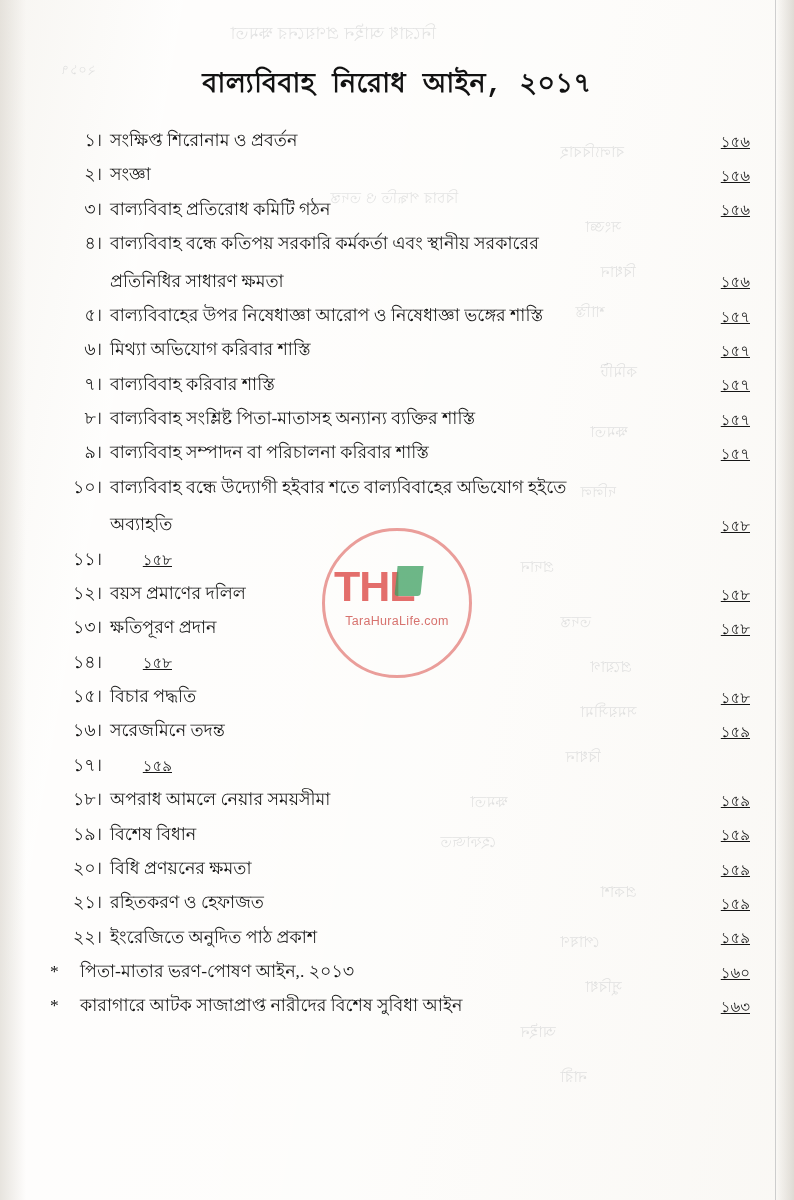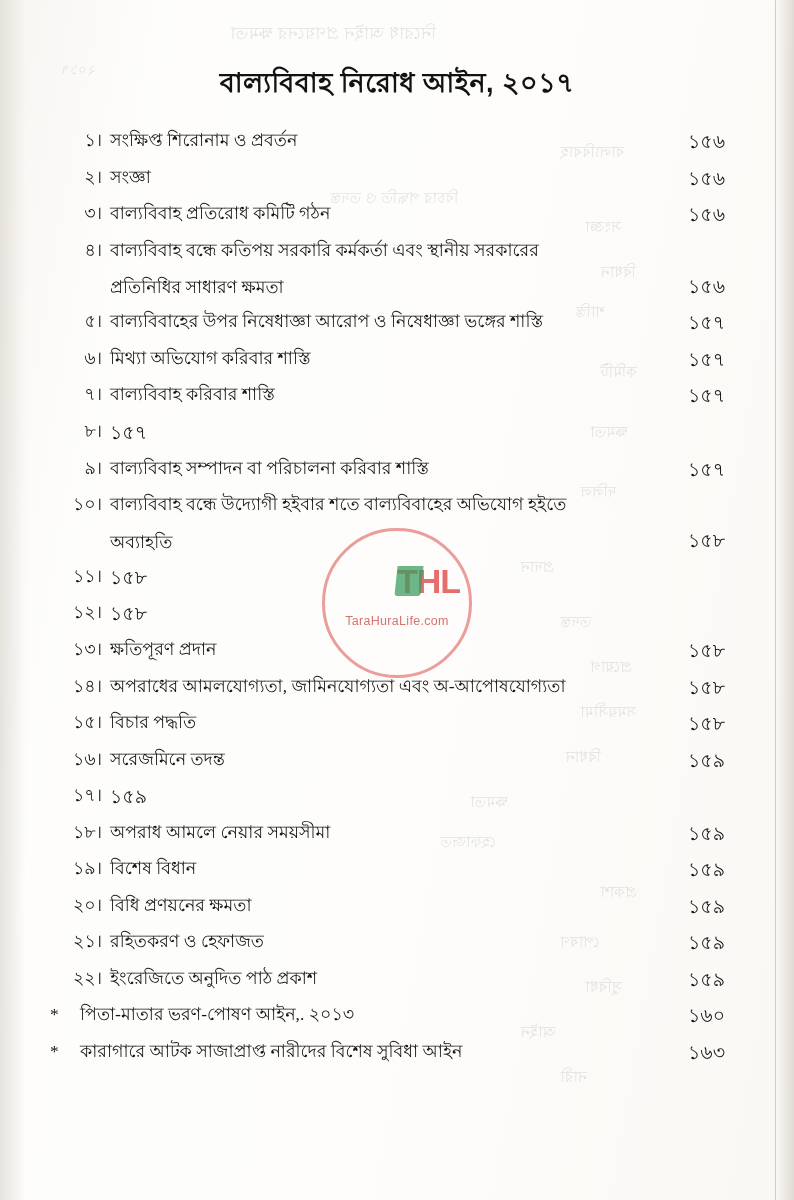--- a/index.html
+++ b/index.html
@@ -57,21 +57,21 @@
   .bleed.b20{ top: 1020px; left: 520px; }
   .bleed.b21{ top: 1065px; left: 560px; }
   .bleed.b22{ top: 60px;  left: 60px; font-size: 13px; }
 
   .title {
     position: absolute;
     top: 62px;
     left: 0;
     width: 794px;
     text-align: center;
-    font-family: Liberation Sans, sans-serif;
+    font-family: Liberation Mono, monospace;
     font-size: 27px;
     font-weight: bold;
     color: #121212;
     letter-spacing: 0.5px;
   }
 
   .toc {
     position: absolute;
     top: 128px;
     left: 44px;
@@ -102,25 +102,26 @@
   .entry .line2 {
     display: block;
     margin-top: 12px;
   }
   .entry.justify {
     text-align: justify;
   }
   .page-no {
     width: 62px;
     flex: 0 0 62px;
-    text-align: left;
+    text-align: right;
     font-family: "Liberation Serif", serif;
-    font-size: 19px;
+    font-size: 15px;
     color: #161616;
     align-self: flex-end;
+    text-decoration: underline;
   }
   .row.tall .page-no {
     align-self: flex-end;
   }
   .row.star .num {
     width: 22px;
     flex: 0 0 22px;
     text-align: left;
     padding-right: 0;
     padding-left: 6px;
@@ -171,24 +172,24 @@
     height: 150px;
     border-radius: 50%;
     border: 3px solid rgba(214, 60, 55, 0.55);
     box-sizing: border-box;
   }
   .wm-text {
     position: absolute;
     top: 34px;
     left: 12px;
     width: 126px;
-    text-align: right;
+    text-align: left;
     font-family: "Liberation Sans", sans-serif;
     font-weight: bold;
-    font-size: 34px;
+    font-size: 43px;
     color: rgba(216, 50, 46, 0.78);
     letter-spacing: -1px;
   }
   .wm-leaf {
     position: absolute;
     top: 38px;
     left: 74px;
     width: 26px;
     height: 30px;
     background: rgba(40, 150, 80, 0.75);
@@ -283,20 +284,21 @@
     </div>
 
     <div class="row">
       <div class="num">৭।</div>
       <div class="entry">বাল্যবিবাহ করিবার শাস্তি</div>
       <div class="page-no">১৫৭</div>
     </div>
 
     <div class="row">
       <div class="num">৮।</div>
+      <div class="entry">বাল্যবিবাহ সংশ্লিষ্ট পিতা-মাতাসহ অন্যান্য ব্যক্তির শাস্তি</div>
       <div class="page-no">১৫৭</div>
     </div>
 
     <div class="row">
       <div class="num">৯।</div>
       <div class="entry">বাল্যবিবাহ সম্পাদন বা পরিচালনা করিবার শাস্তি</div>
       <div class="page-no">১৫৭</div>
     </div>
 
     <div class="row tall">
@@ -308,32 +310,32 @@
       <div class="page-no">১৫৮</div>
     </div>
 
     <div class="row">
       <div class="num">১১।</div>
       <div class="page-no">১৫৮</div>
     </div>
 
     <div class="row">
       <div class="num">১২।</div>
+      <div class="entry">বয়স প্রমাণের দলিল</div>
       <div class="page-no">১৫৮</div>
     </div>
 
     <div class="row">
       <div class="num">১৩।</div>
       <div class="entry">ক্ষতিপূরণ প্রদান</div>
       <div class="page-no">১৫৮</div>
     </div>
 
     <div class="row">
       <div class="num">১৪।</div>
-      <div class="entry">অপরাধের আমলযোগ্যতা, জামিনযোগ্যতা এবং অ-আপোষযোগ্যতা</div>
       <div class="page-no">১৫৮</div>
     </div>
 
     <div class="row">
       <div class="num">১৫।</div>
       <div class="entry">বিচার পদ্ধতি</div>
       <div class="page-no">১৫৮</div>
     </div>
 
     <div class="row">

